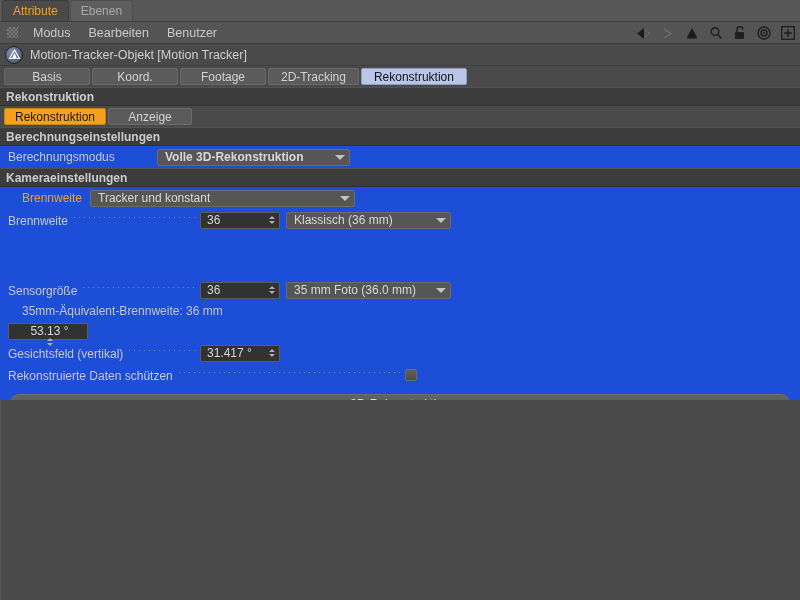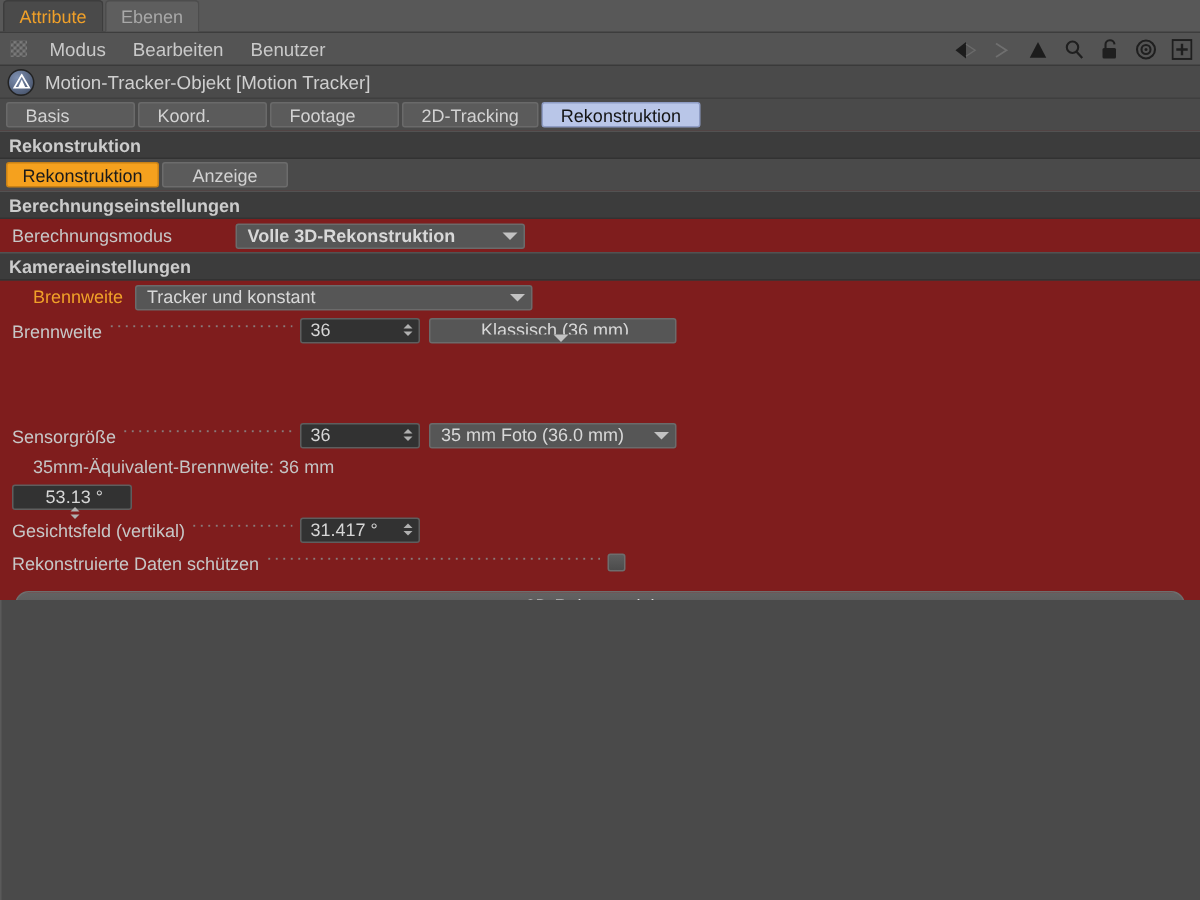--- a/index.html
+++ b/index.html
@@ -5,21 +5,21 @@
   * { box-sizing: border-box; margin: 0; padding: 0; }
   html, body {
     width: 800px; height: 600px;
     background: #4a4a4a;
     font-family: "Liberation Sans", sans-serif;
     font-size: 12px;
     color: #c8c8c8;
     overflow: hidden;
     -webkit-font-smoothing: antialiased;
   }
-  #app { width: 800px; height: 600px; position: relative; background: #7f1d1d; }
+  #app { width: 800px; height: 600px; position: relative; background: #1d4ed8; }
 
   
   .tabstrip {
     height: 22px; background: #585858;
     display: flex; align-items: flex-end; gap: 1px;
     padding-left: 2px; border-bottom: 1px solid #3d3d3d;
   }
   .ptab {
     height: 21px; padding: 0 10px;
     display: flex; align-items: center;
@@ -63,21 +63,21 @@
   }
   .objtitle { font-size: 12.5px; color: #cfcfcf; }
 
   
   .objtabs {
     height: 21px; background: #4a4a4a;
     display: flex; align-items: center; gap: 2px; padding: 0 4px;
   }
   .otab {
     height: 17px; min-width: 86px; padding: 0 12px;
-    display: flex; align-items: center; justify-content: flex-start;
+    display: flex; align-items: center; justify-content: center;
     font-size: 12px; color: #d2d2d2;
     background: #5b5b5b; border: 1px solid #6a6a6a;
     border-radius: 2px;
   }
   .otab.sel { background: #b9c6e8; color: #141414; border-color: #8e9cc4; }
 
   
   .grouphdr {
     height: 19px; background: #3c3c3c;
     display: flex; align-items: center; padding-left: 6px;
@@ -301,21 +301,21 @@
       <span class="lbl">Brennweite</span>
       <span class="leader" style="flex:1;"></span>
     </div>
     <div class="num" style="width:80px;">
       <span class="numtext">36</span>
       <span class="spin">
           <i class="up"></i>
           <i class="dn"></i>
         </span>
     </div>
-    <div class="dd" style="width:165px; margin-left:6px;flex-direction:column;">
+    <div class="dd" style="width:165px; margin-left:6px;">
       <span class="ddtext">Klassisch (36 mm)</span>
       <span class="caret"></span>
     </div>
   </div>
 
   <div class="row" style="height:22px;margin-top:48px;">
     <div class="labelcol">
       <span class="lbl">Sensorgröße</span>
       <span class="leader" style="flex:1;"></span>
     </div>

